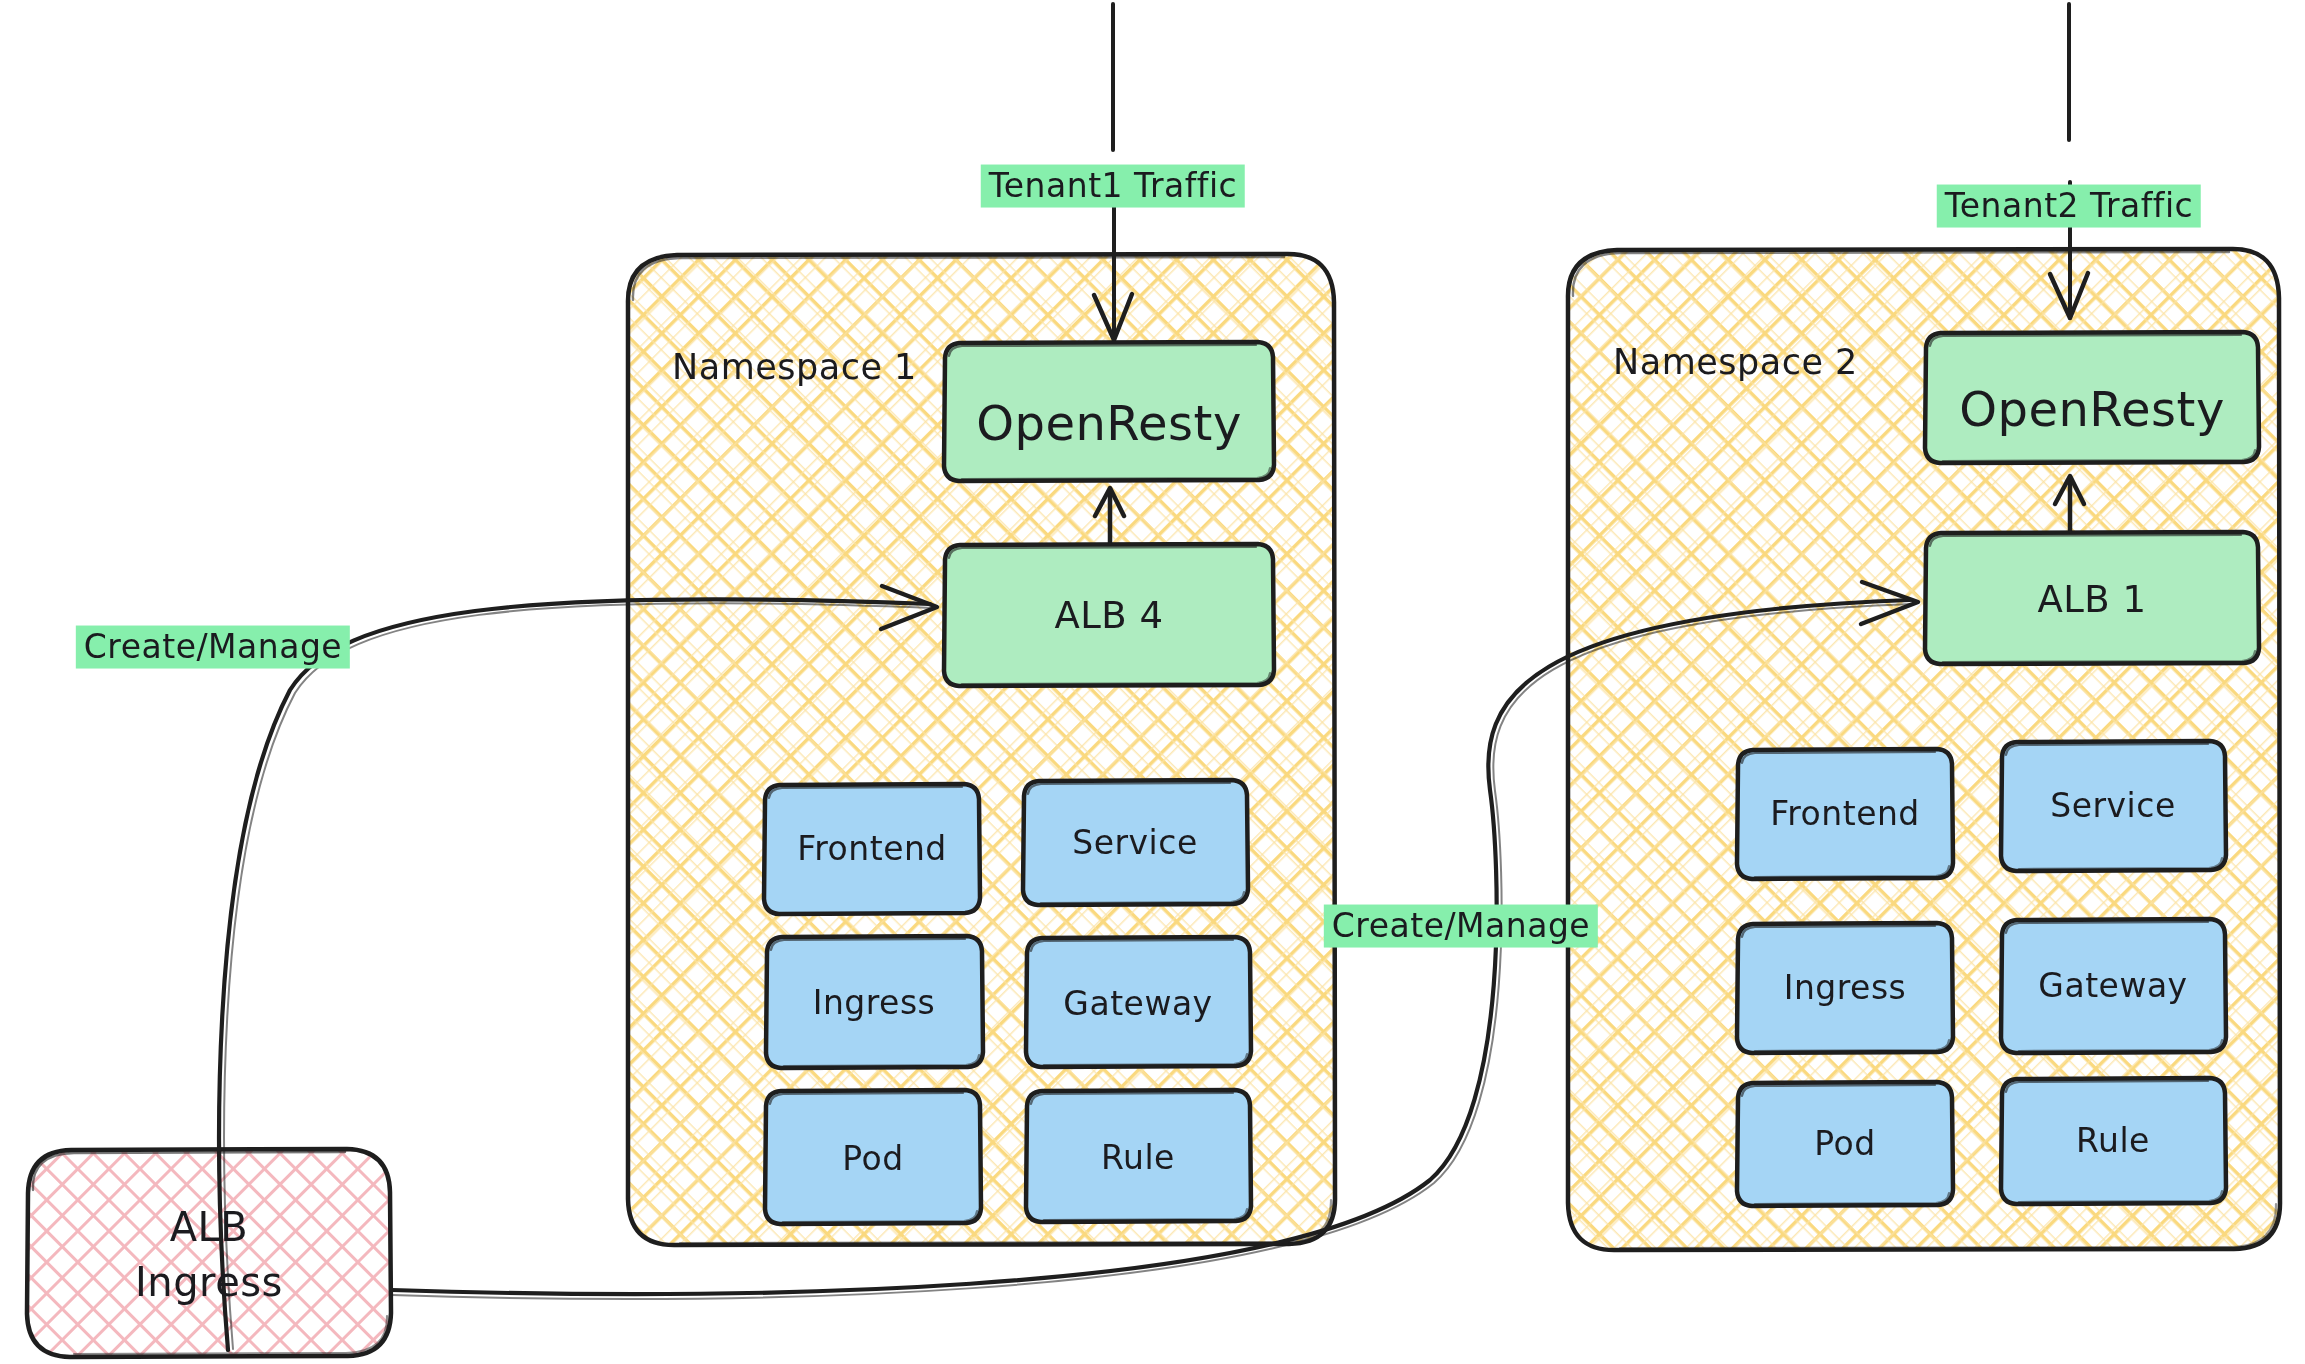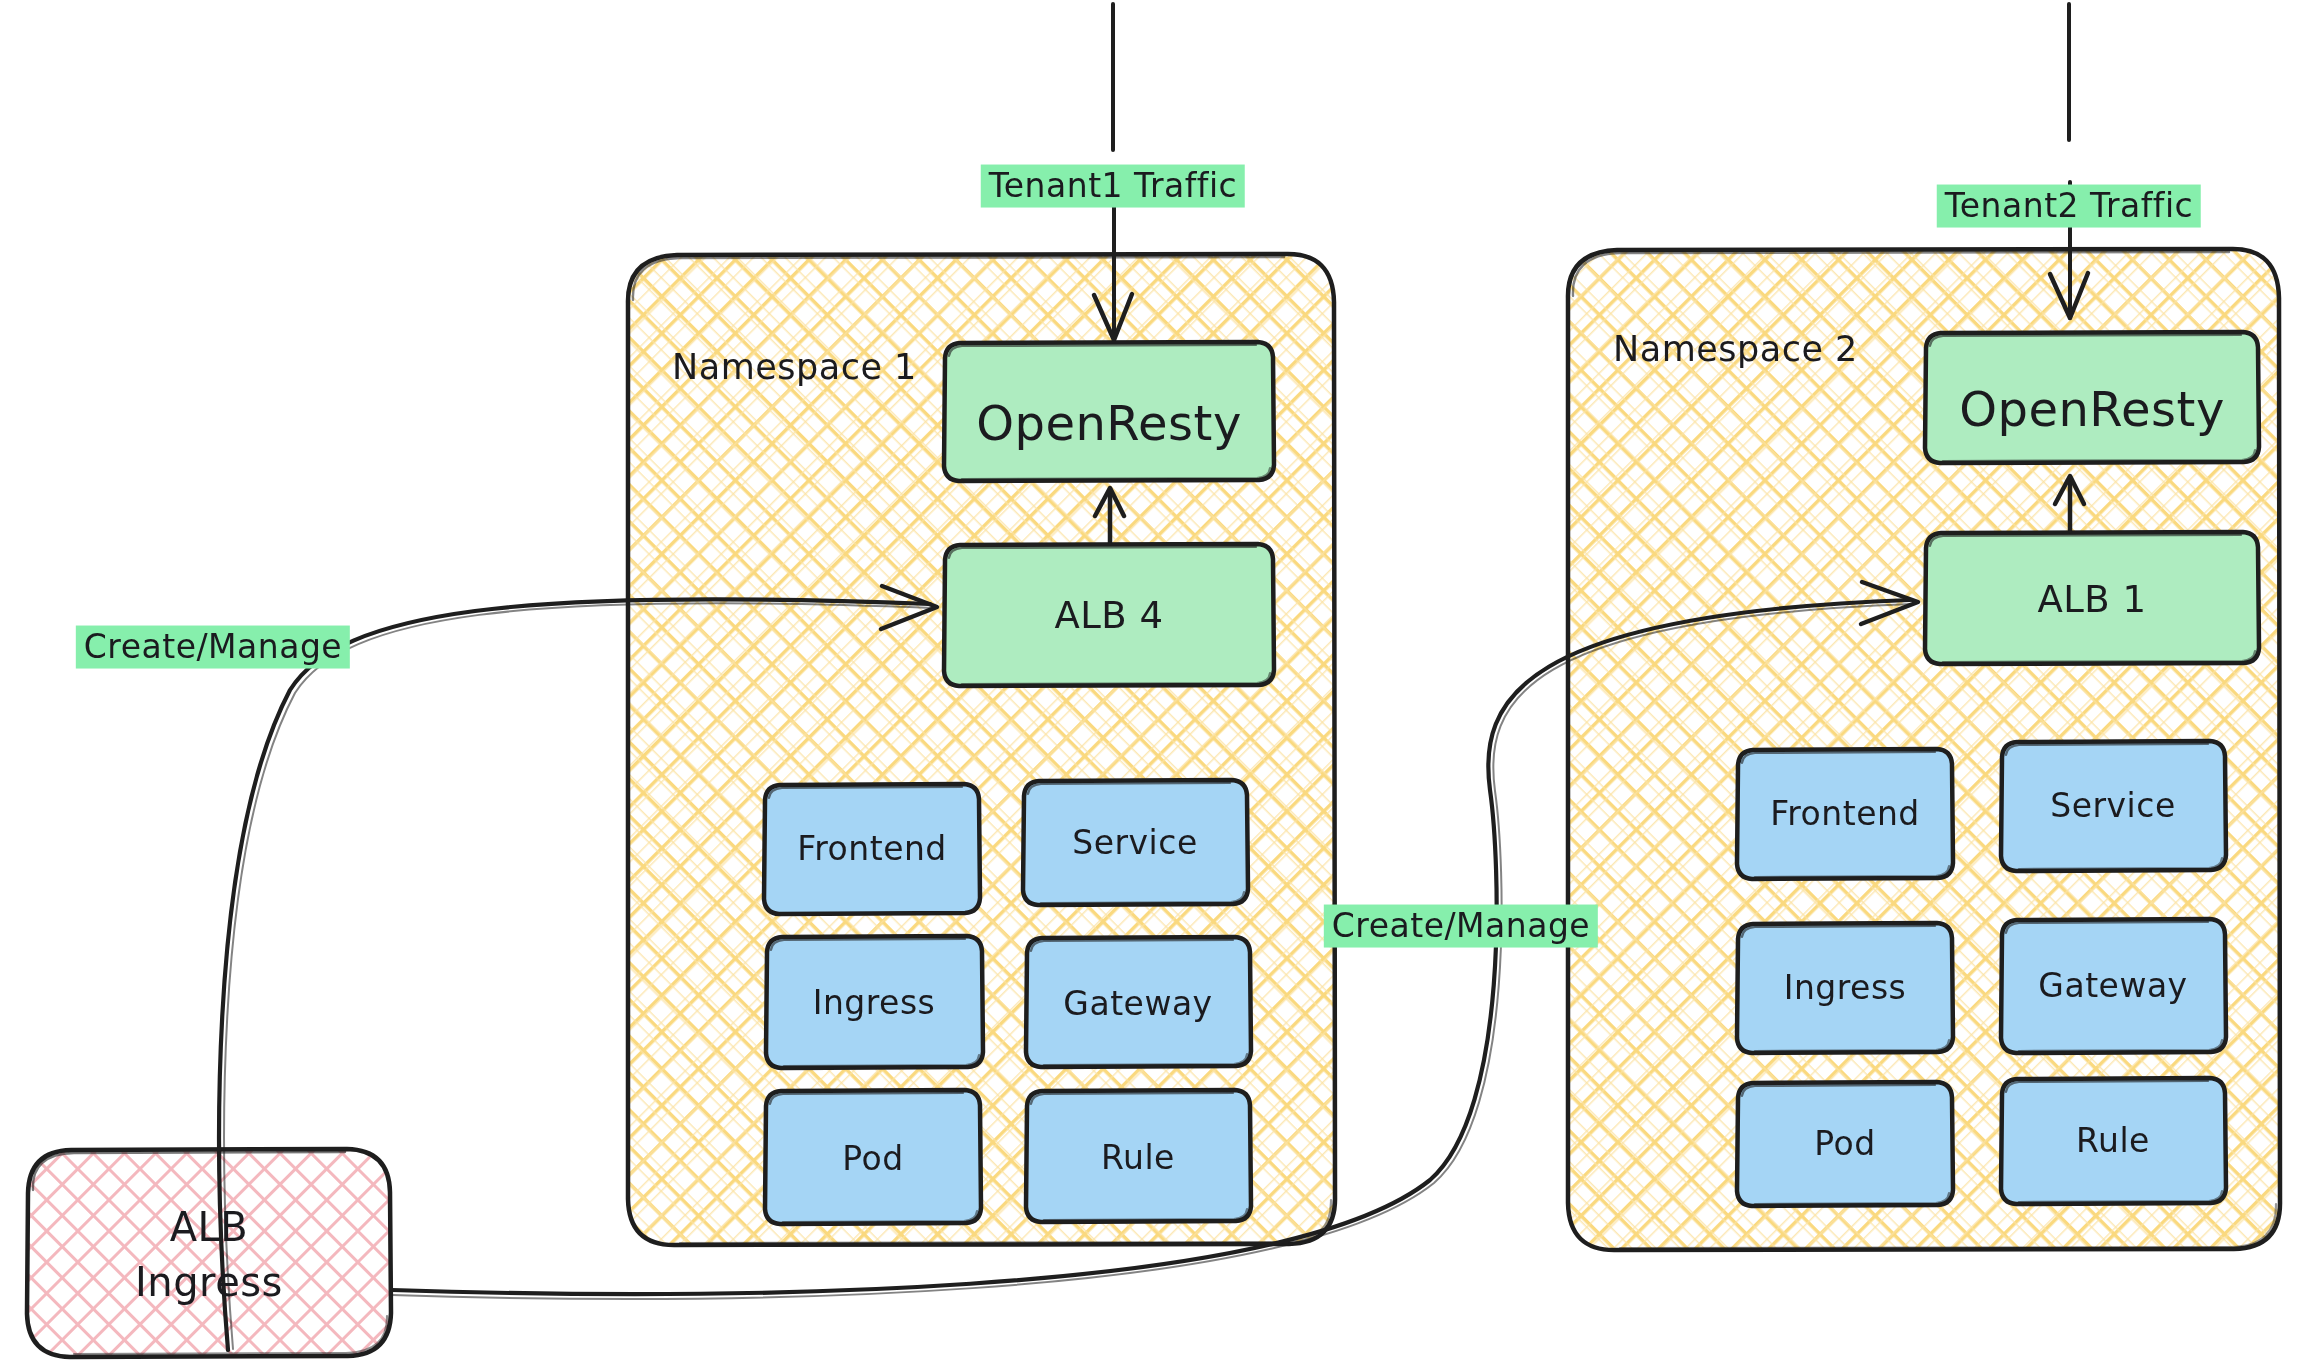--- a/index.html
+++ b/index.html
@@ -207,21 +207,21 @@
       <path d="M392 1290 C700 1300 1280 1300 1430 1180 C1510 1110 1500 860 1490 790 C1478 700 1520 614 1910 600" fill="none" stroke="#1e1e1e" stroke-width="4.2" stroke-linecap="round"></path>
       <path d="M392 1295 C702 1305 1283 1304 1434 1183 C1515 1113 1505 861 1495 791 C1483 702 1524 618 1912 604" fill="none" stroke="#1e1e1e" stroke-width="2" opacity="0.55" stroke-linecap="round"></path>
       <path d="M1862 582 L1918 602 L1861 624" fill="none" stroke="#1e1e1e" stroke-width="4.5" stroke-linecap="round" stroke-linejoin="round"></path>
     </g>
   </svg>
 
   <div class="lbl edge-label" style="left:1113px; top:186px;">Tenant1 Traffic</div>
   <div class="lbl edge-label" style="left:2069px; top:172px;margin-top:34px;">Tenant2 Traffic</div>
 
   <div class="lbl ns-title" style="left:672px; top:340px;">Namespace 1</div>
-  <div class="lbl ns-title" style="left:1613px; top:322px;">Namespace 2</div>
+  <div class="lbl ns-title" style="left:1613px; top:335px;">Namespace 2</div>
 
   <div class="lbl node-label box-label" style="left:1109px; top:423px;">OpenResty</div>
   <div class="lbl node-label alb-label" style="left:1109px; top:616px;">ALB 4</div>
 
   <div class="lbl node-label box-label" style="left:2092px; top:409px;">OpenResty</div>
   <div class="lbl node-label alb-label" style="left:2092px; top:600px;">ALB 1</div>
 
   <div class="lbl node-label res-label" style="left:872px; top:849px;">Frontend</div>
   <div class="lbl node-label res-label" style="left:1135px; top:843px;">Service</div>
   <div class="lbl node-label res-label" style="left:874px; top:1003px;">Ingress</div>

